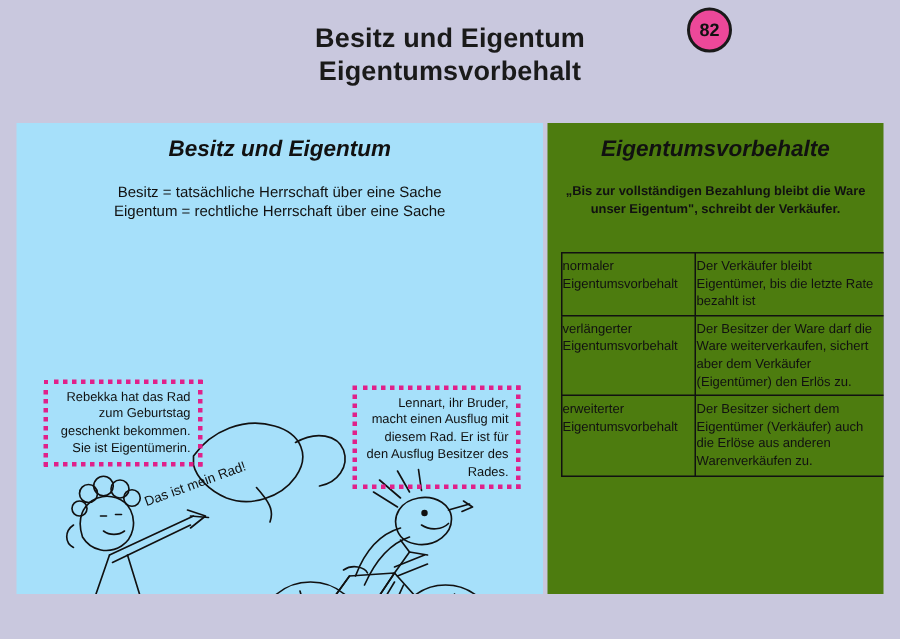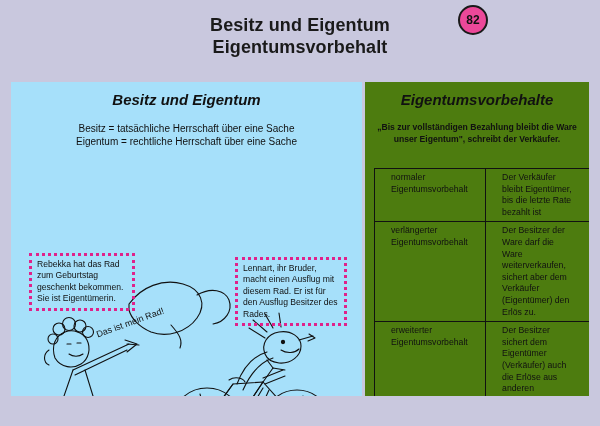--- a/index.html
+++ b/index.html
@@ -52,34 +52,35 @@
   }
 
   
   .dotbox{
     position:absolute;
     border:3px dotted #e0218a;
     background:transparent;
     font-size:8.6px;line-height:11.4px;color:#111;
     padding:3px 5px;
     box-sizing:border-box;
+    text-align:right;
   }
   .dotbox-left{left:18px;top:171px;width:106px;}
   .dotbox-right{left:224px;top:175px;width:112px;}
 
   
   .vtable{
     position:absolute;left:9px;top:86px;width:216px;
     border-collapse:collapse;
     border:1.6px solid #111;
   }
   .vtable td{
     border:1.6px solid #111;
     font-size:8.7px;line-height:11.6px;color:#111;
-    padding:3px 16px;vertical-align:top;
+    padding:3px 0;vertical-align:top;
   }
   .vtable td.c1{width:88px;}
   .vtable td.c2{width:124px;}
 
   
   .illus{position:absolute;left:0;top:0;width:351px;height:314px;}
   .bubble-text{
     position:absolute;left:84px;top:248px;
     font-size:9px;color:#111;
     transform:rotate(-20deg);

